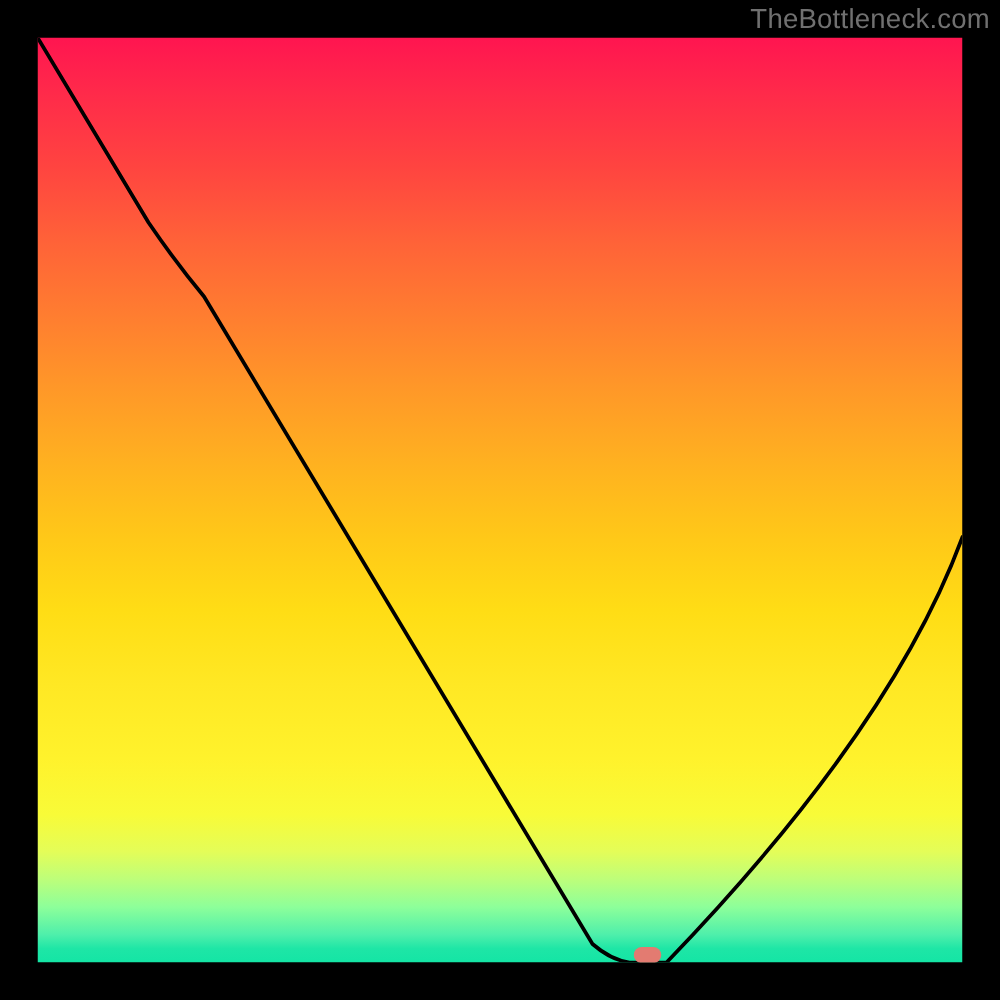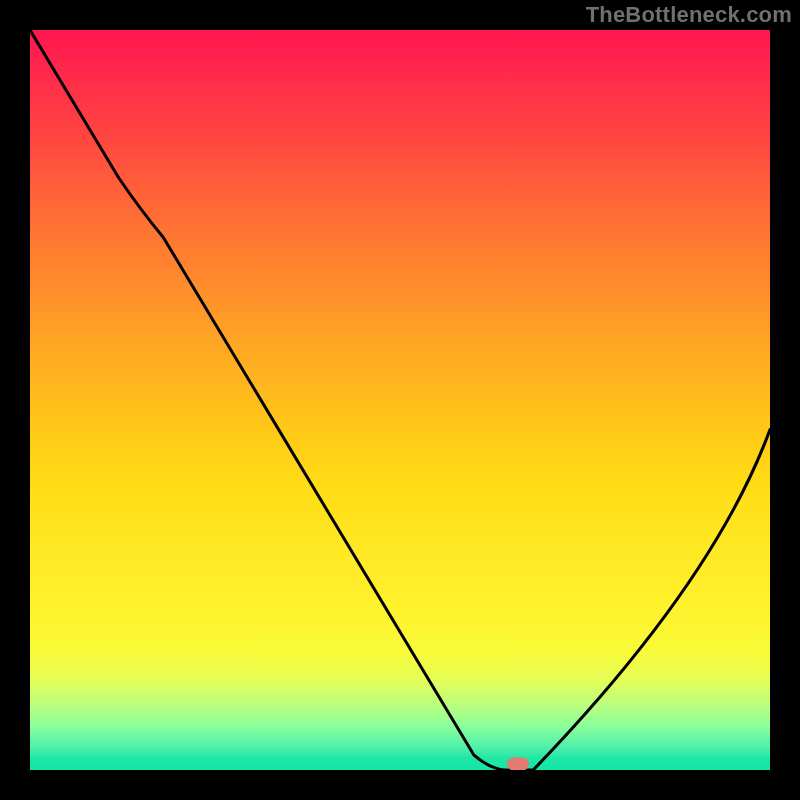--- a/index.html
+++ b/index.html
@@ -15,21 +15,21 @@
     position: relative;
     width: 800px;
     height: 800px;
   }
   .watermark {
     position: absolute;
     top: 2px;
     right: 8px;
     color: #707070;
     font-size: 22px;
-    font-weight: 700;
+    font-weight: 400;
     letter-spacing: 0.2px;
     user-select: none;
   }
   .plot-area {
     position: absolute;
     left: 30px;
     top: 30px;
     width: 740px;
     height: 740px;
     overflow: hidden;

